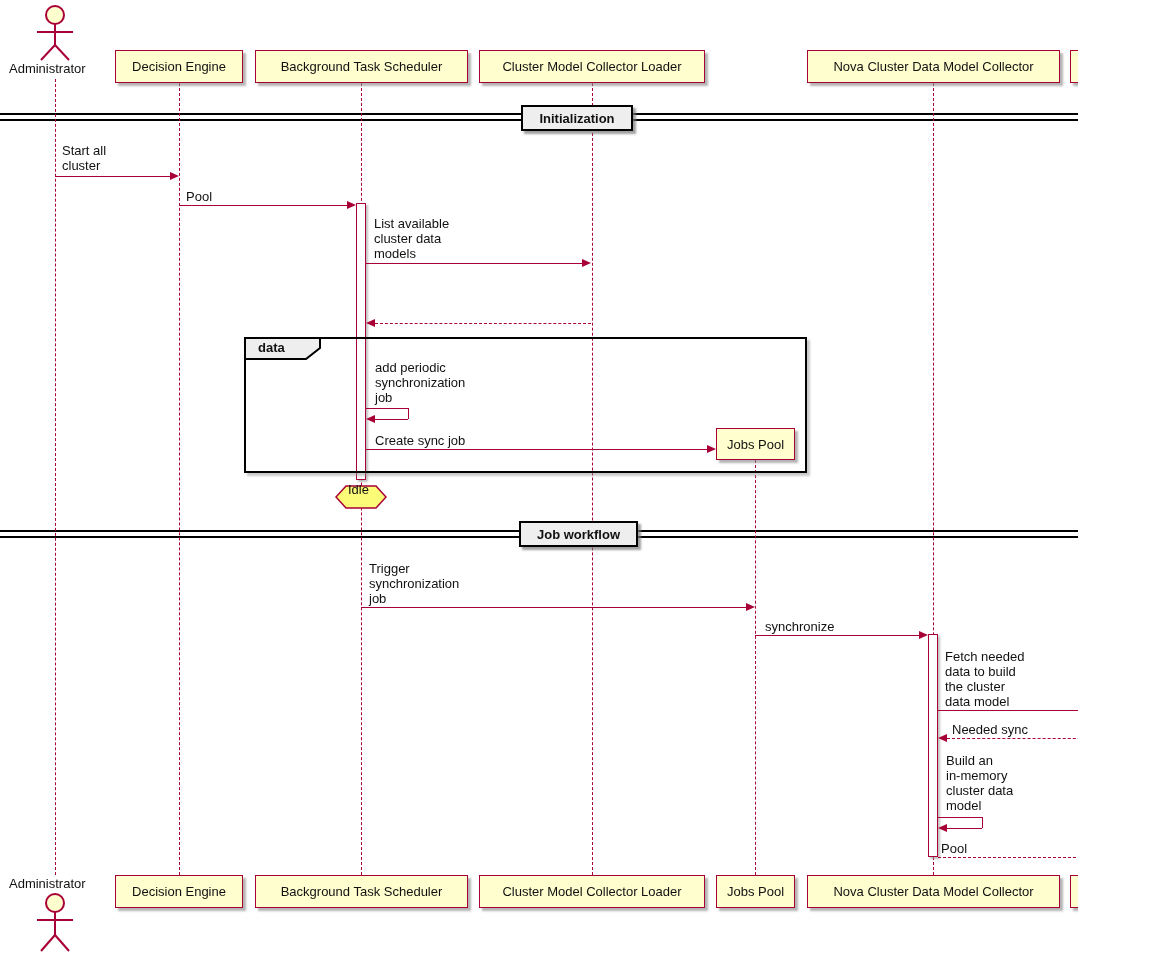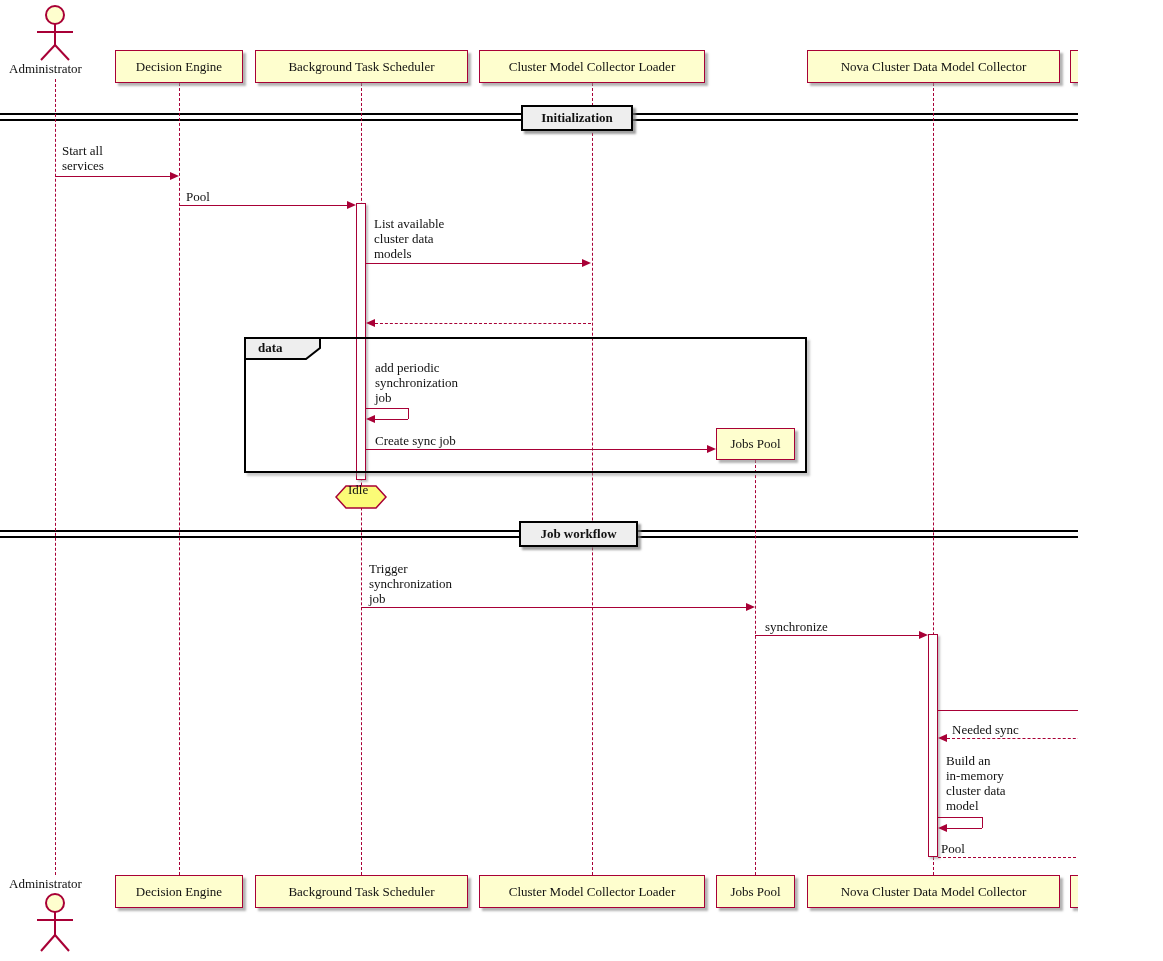--- a/index.html
+++ b/index.html
@@ -1,17 +1,17 @@
 <!DOCTYPE html>
 <html><head>
 <meta charset="utf-8">
 <style>
   html,body{margin:0;padding:0;background:#fff;}
   .canvas{position:relative;width:1078px;height:961px;background:#ffffff;overflow:hidden;
-          font-family:Liberation Serif, serif;font-size:13px;color:#111;}
+          font-family:Liberation Sans, sans-serif;font-size:13px;color:#111;}
   .participant{position:absolute;height:33px;background:#FEFECE;border:1.5px solid #A80036;
                box-sizing:border-box;display:flex;align-items:center;justify-content:center;
                box-shadow:3px 3px 2px rgba(140,140,140,.65);white-space:nowrap;}
   .lifeline{position:absolute;width:0;border-left:1px dashed #A80036;}
   .bar{position:absolute;width:10px;background:#fff;border:1.5px solid #A80036;box-sizing:border-box;
        box-shadow:2px 2px 2px rgba(150,150,150,.6);}
   .label{position:absolute;line-height:15px;white-space:pre-line;}
   .line{position:absolute;height:0;border-top:1px solid #A80036;}
   .line.d{border-top-style:dashed;}
   .vline{position:absolute;width:0;border-left:1px solid #A80036;}
@@ -63,21 +63,21 @@
   <div class="participant" style="left:115px;top:50px;width:128px">Decision Engine</div>
   <div class="participant" style="left:255px;top:50px;width:213px">Background Task Scheduler</div>
   <div class="participant" style="left:479px;top:50px;width:226px">Cluster Model Collector Loader</div>
   <div class="participant" style="left:807px;top:50px;width:253px">Nova Cluster Data Model Collector</div>
   <div class="participant" style="left:1070px;top:50px;width:71px">Nova API</div>
 
   <div class="divlabel" style="left:521px;top:105px;width:112px">Initialization</div>
   <div class="divlabel" style="left:519px;top:521px;width:119px">Job workflow</div>
 
   <div class="label" style="left:62px;top:143px">Start all
-services</div>
+cluster</div>
   <div class="line" style="left:55px;top:176px;width:115px"></div>
   <div class="tri-r" style="left:170px;top:172px"></div>
 
   <div class="label" style="left:186px;top:189px">Pool</div>
   <div class="line" style="left:179px;top:205px;width:168px"></div>
   <div class="tri-r" style="left:347px;top:201px"></div>
 
   <div class="bar" style="left:356px;top:203px;height:277px"></div>
 
   <div class="label" style="left:374px;top:216px">List available
@@ -123,20 +123,24 @@
 job</div>
   <div class="line" style="left:361px;top:607px;width:385px"></div>
   <div class="tri-r" style="left:746px;top:603px"></div>
 
   <div class="label" style="left:765px;top:619px">synchronize</div>
   <div class="line" style="left:755px;top:635px;width:164px"></div>
   <div class="tri-r" style="left:919px;top:631px"></div>
 
   <div class="bar" style="left:928px;top:634px;height:223px"></div>
 
+  <div class="label" style="left:945px;top:649px">Fetch needed
+data to build
+the cluster
+data model</div>
   <div class="line" style="left:938px;top:710px;width:159px"></div>
   <div class="tri-r" style="left:1097px;top:706px"></div>
 
   <div class="label" style="left:952px;top:722px">Needed sync</div>
   <div class="line d" style="left:947px;top:738px;width:159px"></div>
   <div class="tri-l" style="left:938px;top:734px"></div>
 
   <div class="label" style="left:946px;top:753px">Build an
 in-memory
 cluster data

